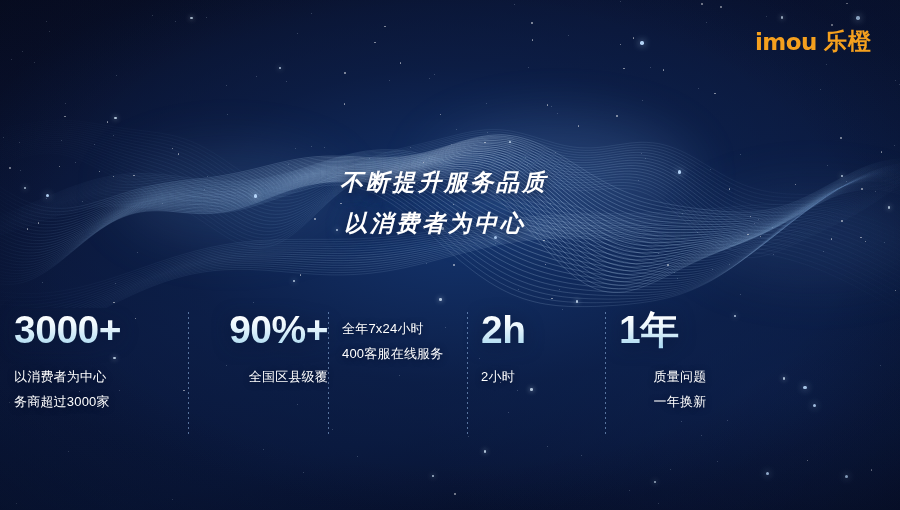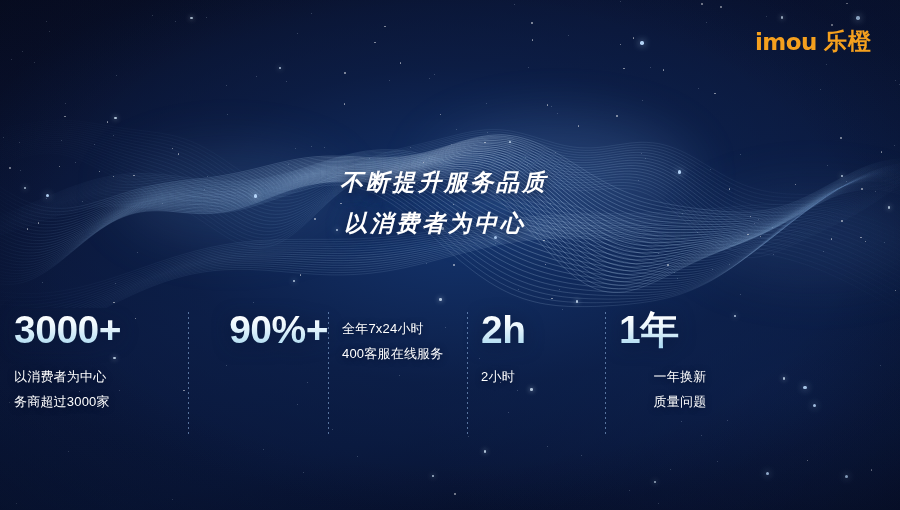--- a/index.html
+++ b/index.html
@@ -552,20 +552,21 @@
           <div>以消费者为中心</div>
           <div>务商超过3000家</div>
         </div>
       </div>
       <div class="stat w2">
         <div class="divider"></div>
         <div class="stat-value-wrap">
           <div class="stat-value">90%+</div>
         </div>
         <div class="stat-desc">
+          <div>全国区县级覆</div>
         </div>
       </div>
       <div class="stat w3">
         <div class="divider"></div>
         <div class="stat-desc">
           <div>全年7x24小时</div>
           <div>400客服在线服务</div>
         </div>
       </div>
       <div class="stat w4">
@@ -576,19 +577,19 @@
         <div class="stat-desc">
           <div>2小时</div>
         </div>
       </div>
       <div class="stat w5 last">
         <div class="divider"></div>
         <div class="stat-value-wrap">
           <div class="stat-value">1年</div>
         </div>
         <div class="stat-desc">
+          <div>质量问题</div>
           <div>一年换新</div>
-          <div>质量问题</div>
         </div>
       </div>
     </div>
 
 </div>
 
 </body></html>

